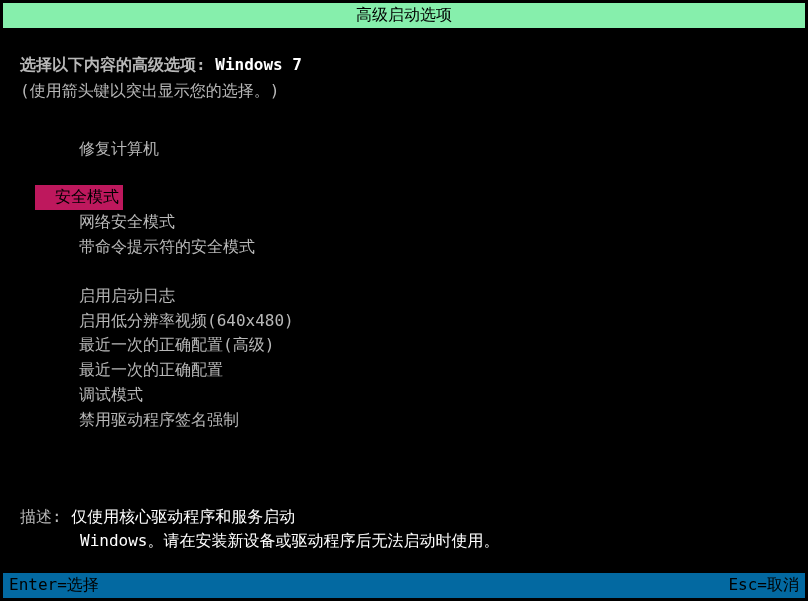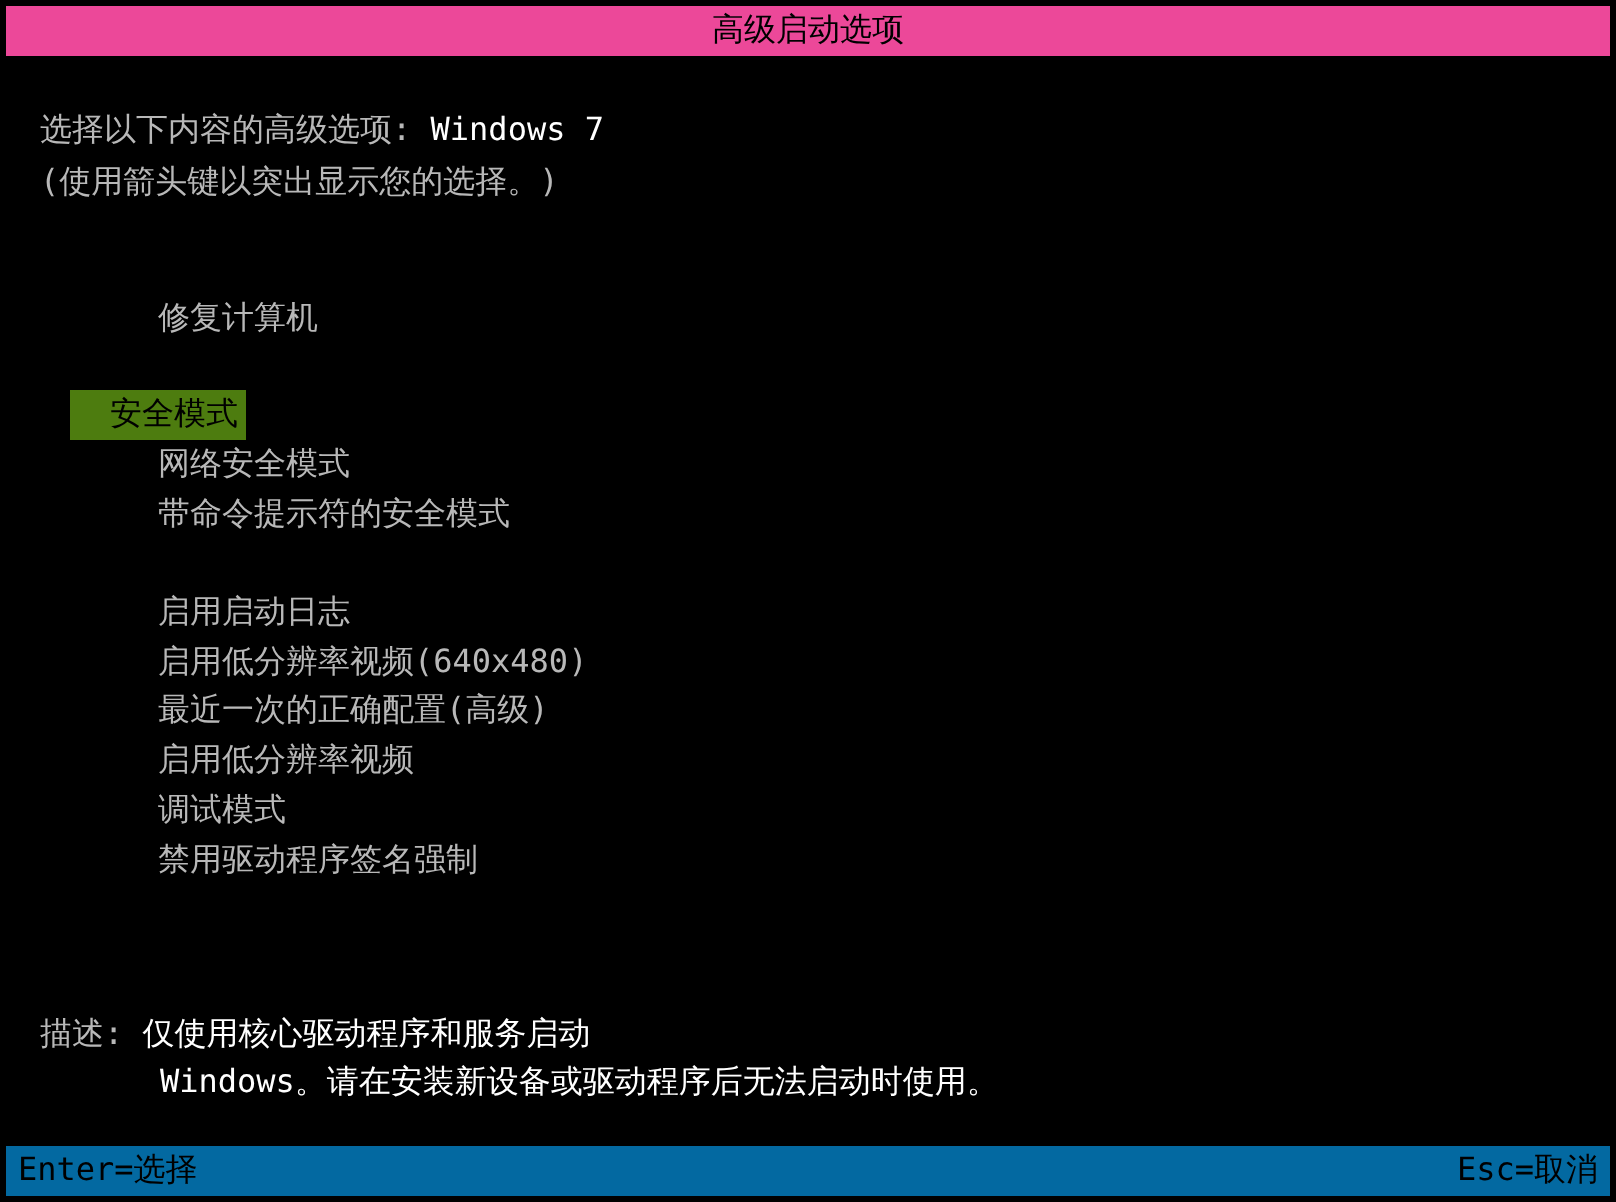--- a/index.html
+++ b/index.html
@@ -11,59 +11,60 @@
       width: 808px;
       height: 601px;
       background: #000;
       font-family: "SimSun", "宋体", monospace;
       font-size: 16px;
       color: #b8b8b8;
       overflow: hidden;
       position: relative;
     }
     .title-bar {
-      background: #ec4899;
+      background: #86efac;
       color: #000;
       text-align: center;
       padding: 2px 0;
       font-weight: normal;
       position: absolute;
       top: 3px;
       left: 3px;
       right: 3px;
     }
     .content {
       position: absolute;
       top: 55px;
       left: 20px;
       right: 20px;
     }
     .prompt-line {
       margin-bottom: 5px;
       line-height: 1.3;
+      font-weight: bold;
     }
     .os-name {
       color: #fff;
     }
     .instruct {
       color: #b8b8b8;
-      margin-bottom: 45px;
+      margin-bottom: 35px;
       line-height: 1.3;
     }
     .menu {
       padding-left: 35px;
     }
     .menu-item {
       line-height: 1.55;
       color: #b8b8b8;
       white-space: pre;
       margin-left: 24px;
     }
     .menu-item.selected {
-      background: #4d7c0f;
+      background: #be185d;
       color: #000;
       display: inline-block;
       padding: 0 4px 0 0;
       margin-left: -20px;
     }
     .menu-item.selected .pad {
       display: inline-block;
       width: 20px;
     }
     .spacer {
@@ -119,21 +120,21 @@
     <div class="spacer"></div>
 
     <div class="menu-item selected"><span class="pad"></span><span>安全模式</span></div>
     <div class="menu-item">网络安全模式</div>
     <div class="menu-item">带命令提示符的安全模式</div>
     <div class="spacer"></div>
 
     <div class="menu-item">启用启动日志</div>
     <div class="menu-item">启用低分辨率视频(640x480)</div>
     <div class="menu-item">最近一次的正确配置(高级)</div>
-    <div class="menu-item">启用低分辨率视频</div>
+    <div class="menu-item">最近一次的正确配置</div>
     <div class="menu-item">调试模式</div>
     <div class="menu-item">禁用驱动程序签名强制</div>
     <div class="spacer"></div>
 
   </div>
 </div>
 
 <div class="description">
   <div>
     <span class="desc-label">描述:</span>

